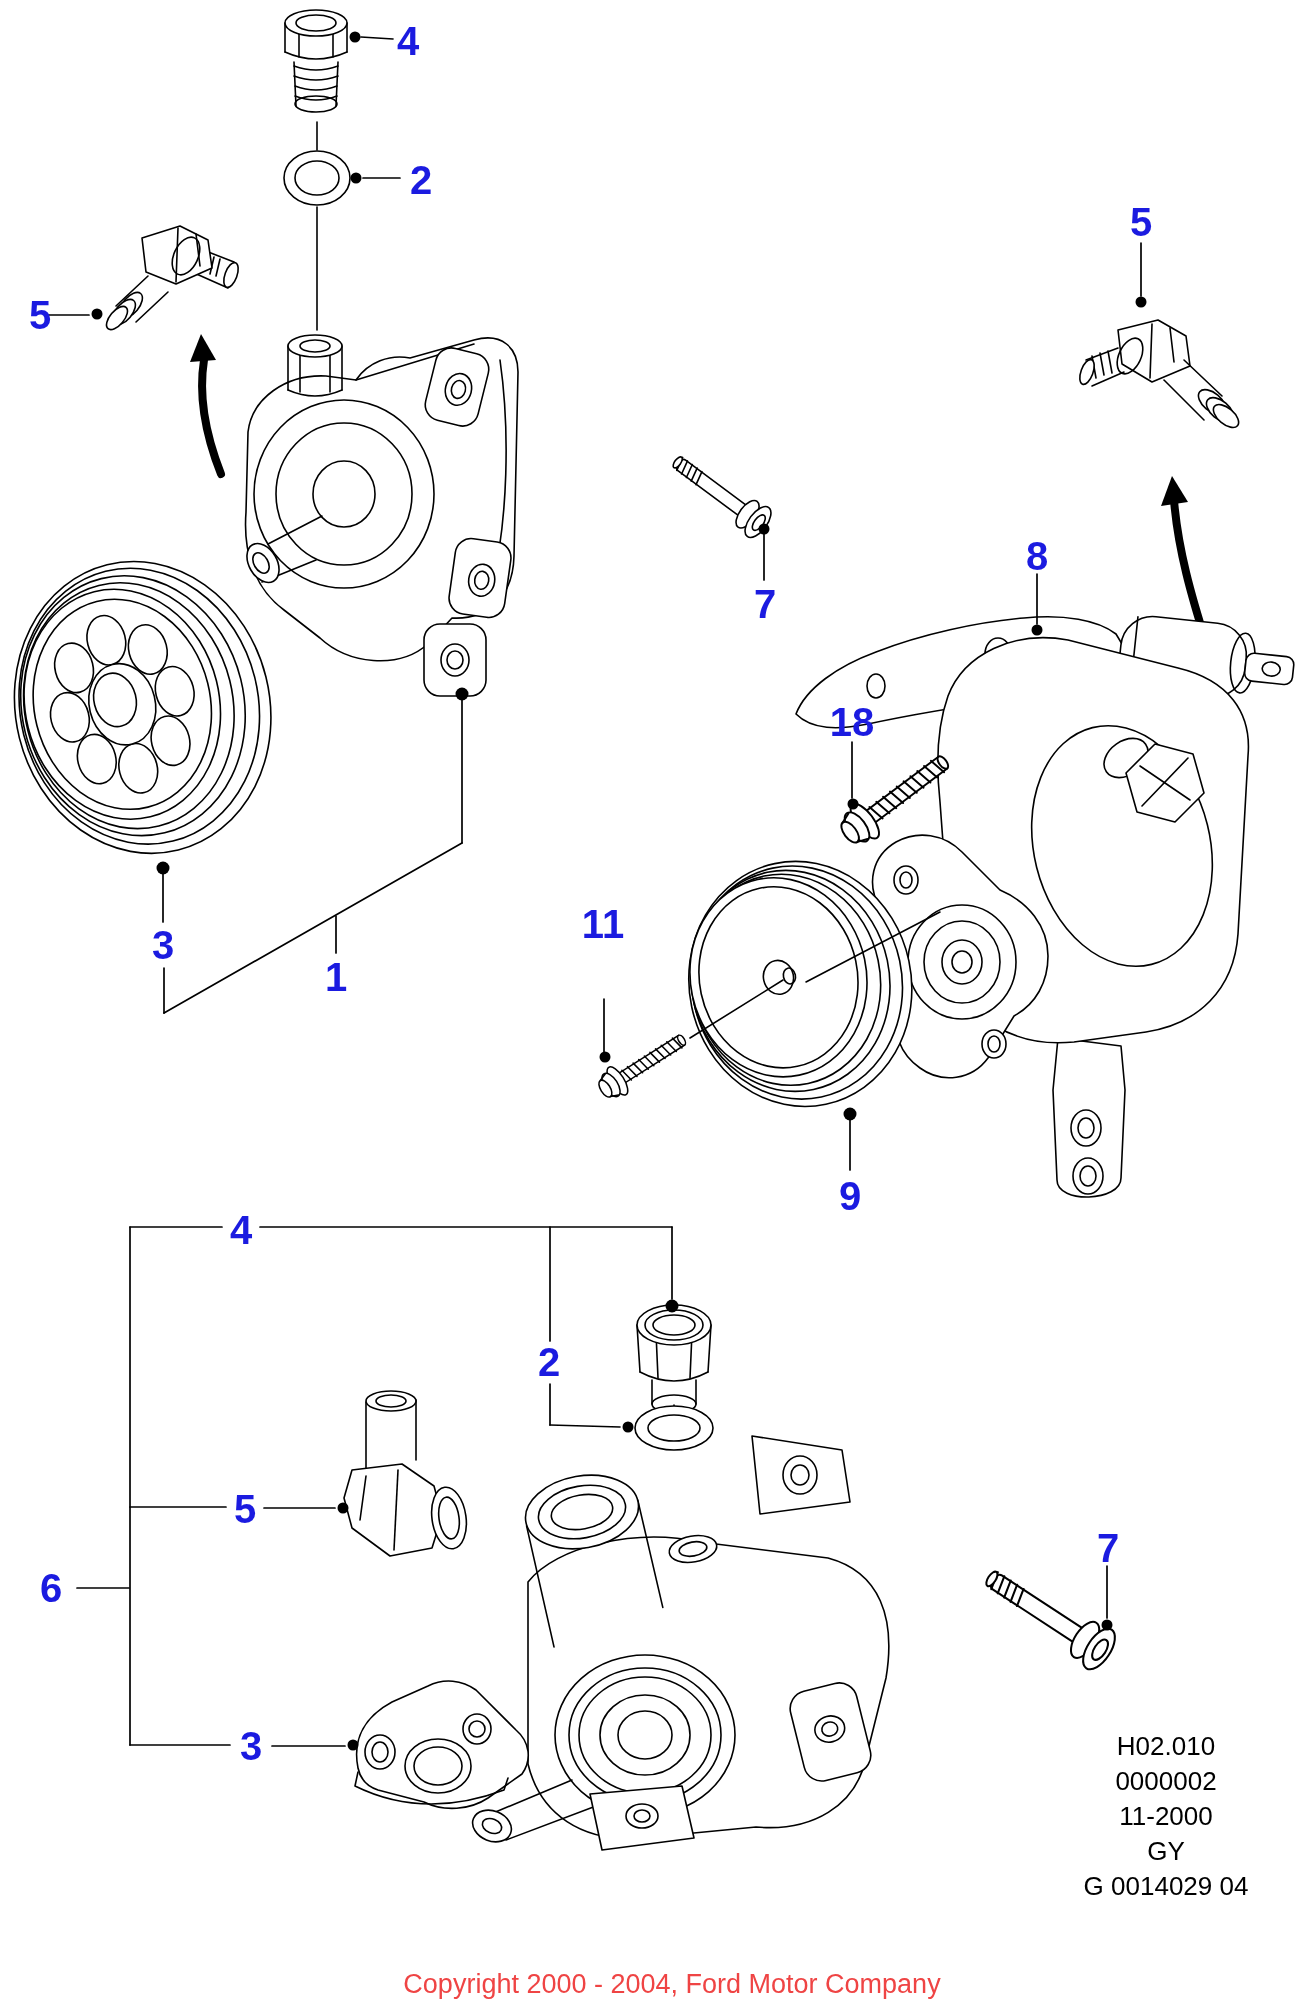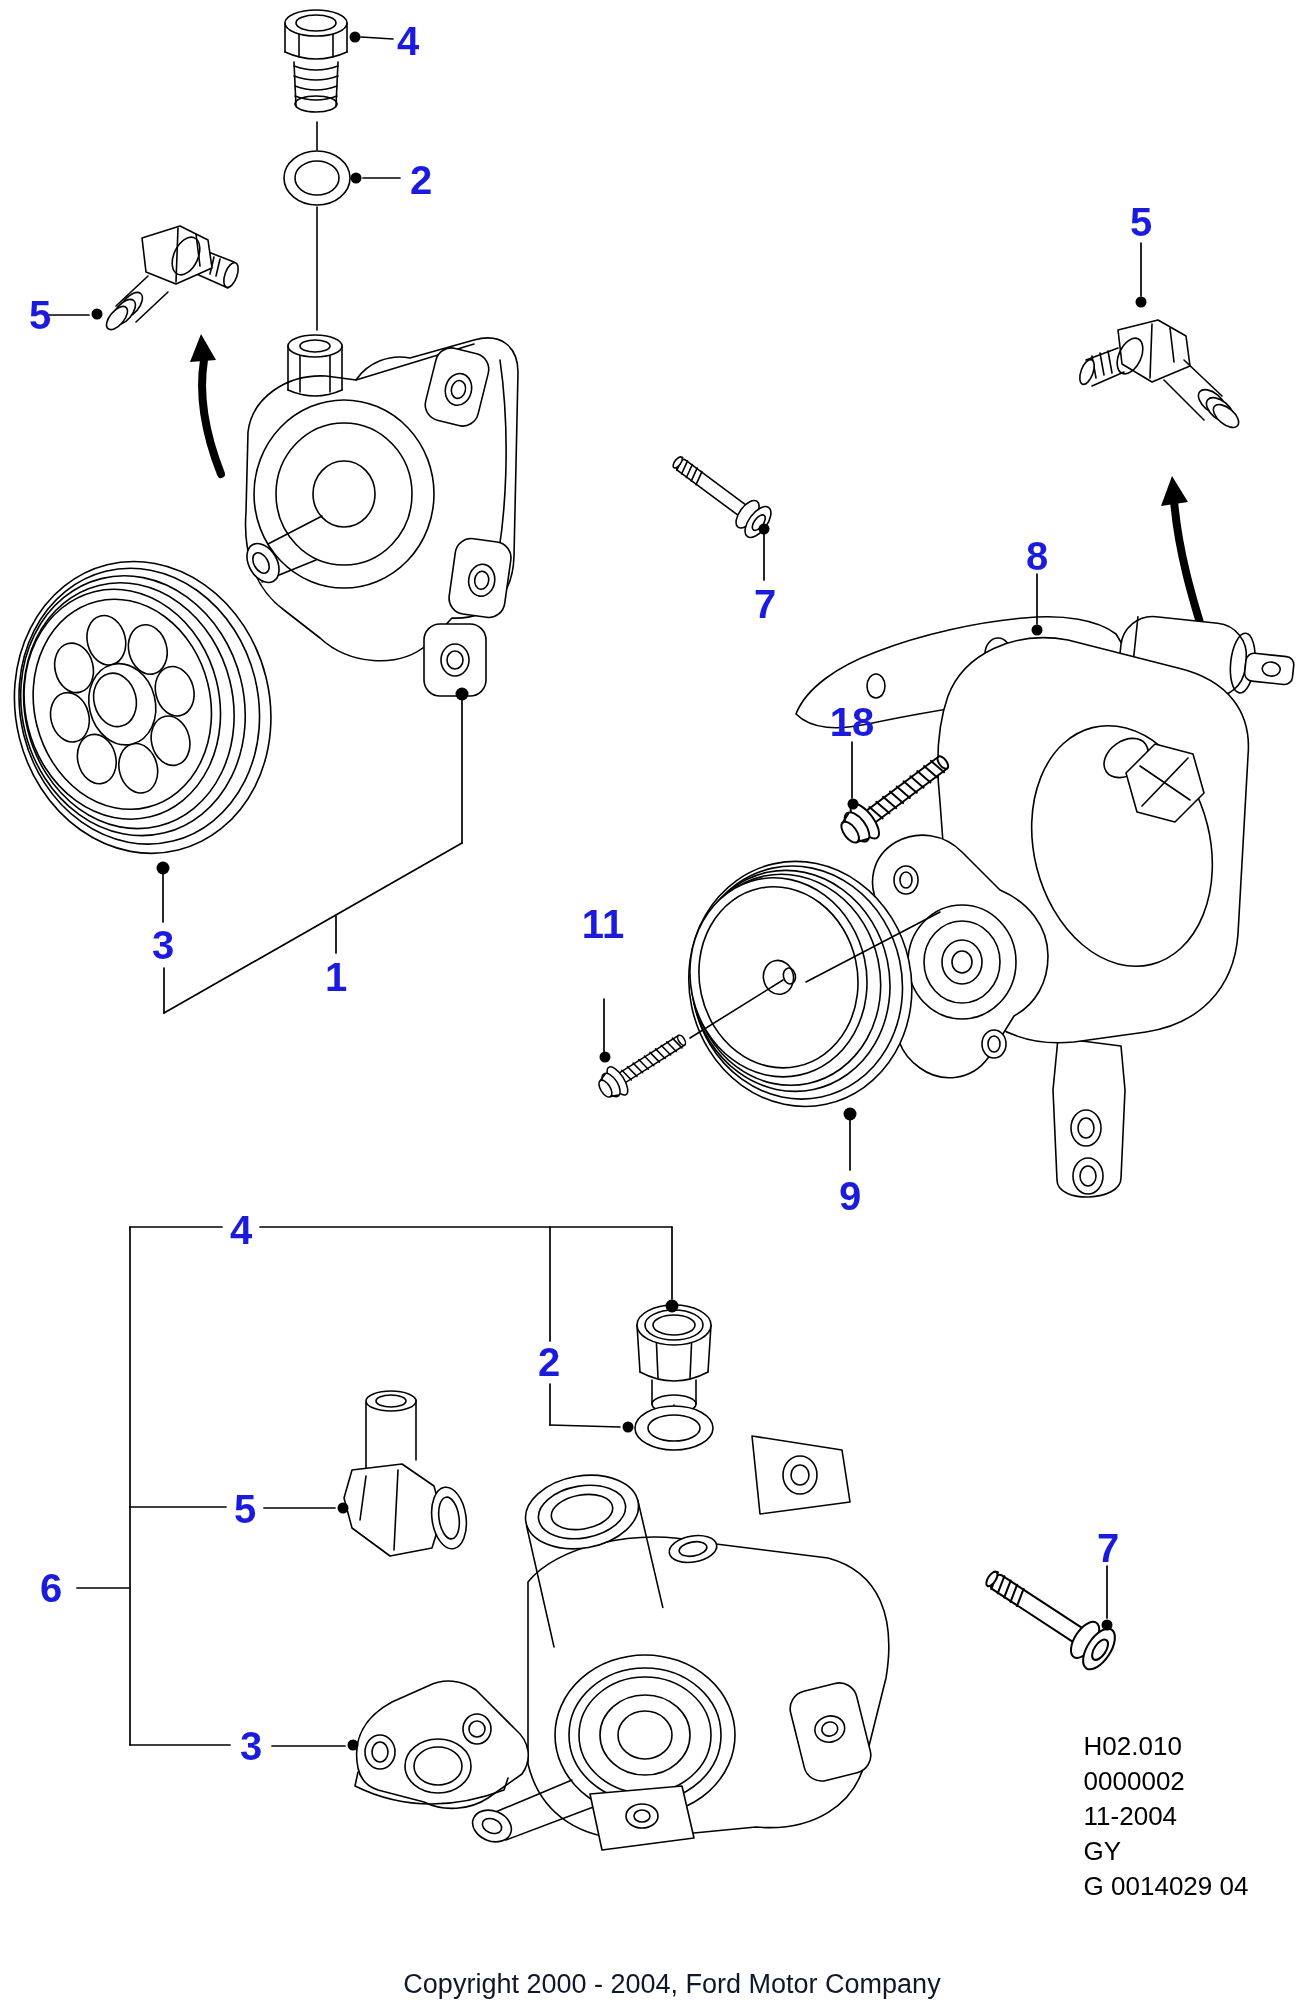--- a/index.html
+++ b/index.html
@@ -3,23 +3,23 @@
 <meta charset="utf-8">
 <style>
   html,body{margin:0;padding:0;background:#fff;}
   .stage{position:relative;width:1306px;height:2000px;background:#fff;overflow:hidden;
          font-family:"Liberation Sans",sans-serif;}
   .art{position:absolute;left:0;top:0;}
   .callout{position:absolute;transform:translate(-50%,-50%);color:#1b1be0;
            font-weight:bold;font-size:40px;line-height:1;white-space:nowrap;
            font-family:"Liberation Sans",sans-serif;cursor:pointer;}
   .infoblock{position:absolute;left:1166px;top:1729px;transform:translateX(-50%);
-             color:#000;font-size:26px;line-height:35px;white-space:nowrap;}
+             text-align:center;color:#000;font-size:26px;line-height:35px;white-space:nowrap;}
   .copyright{position:absolute;left:672px;top:1969px;transform:translateX(-50%);
-             color:#0f172a;font-size:27px;white-space:nowrap;}
+             color:#ef4444;font-size:27px;white-space:nowrap;}
 </style>
 </head>
 <body>
 
 <div class="stage">
 
 <svg class="art" width="1306" height="2000" viewBox="0 0 1306 2000" fill="none" stroke="#000" stroke-width="1.6" stroke-linecap="round" stroke-linejoin="round">
 
   <defs>
     <g id="boltS">
@@ -394,20 +394,20 @@
 <div class="callout" style="left:241px;top:1230px">4</div>
 <div class="callout" style="left:549px;top:1362px">2</div>
 <div class="callout" style="left:245px;top:1509px">5</div>
 <div class="callout" style="left:51px;top:1588px">6</div>
 <div class="callout" style="left:251px;top:1746px">3</div>
 <div class="callout" style="left:1108px;top:1548px">7</div>
 
 <div class="infoblock">
   <div>H02.010</div>
   <div>0000002</div>
-  <div>11-2004</div>
+  <div>11-2000</div>
   <div>GY</div>
   <div>G 0014029 04</div>
 </div>
 
 <div class="copyright">Copyright 2000 - 2004, Ford Motor Company</div>
 
 </div>
 
 </body></html>

